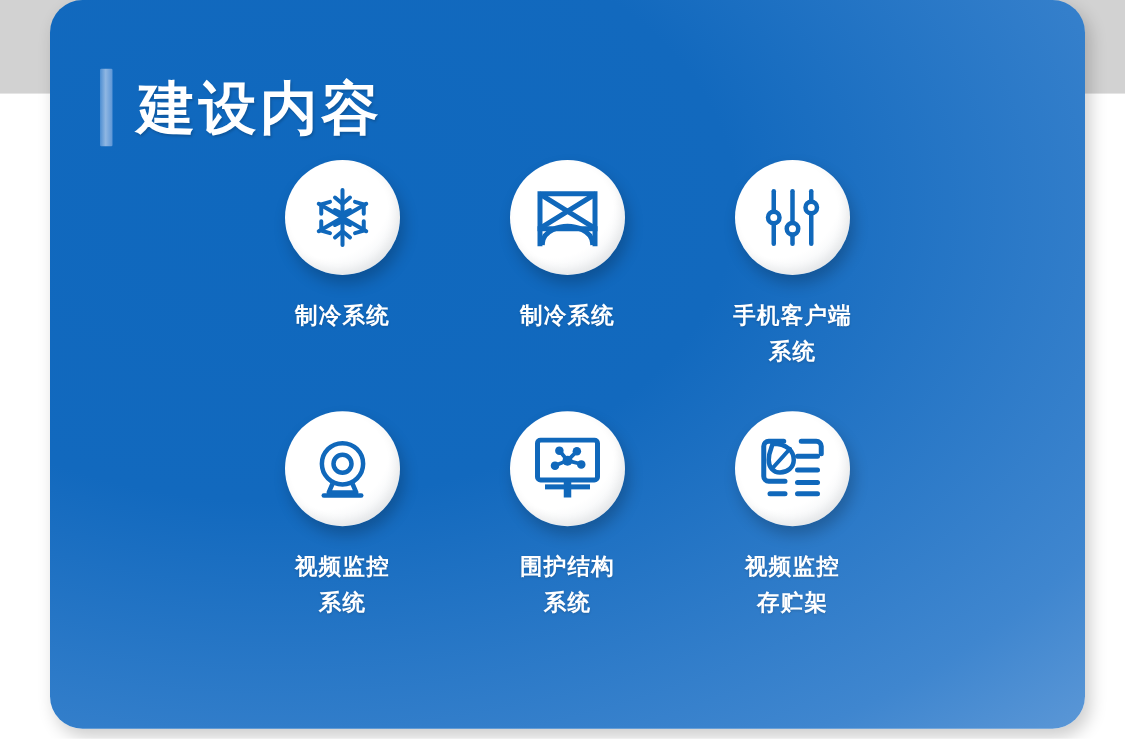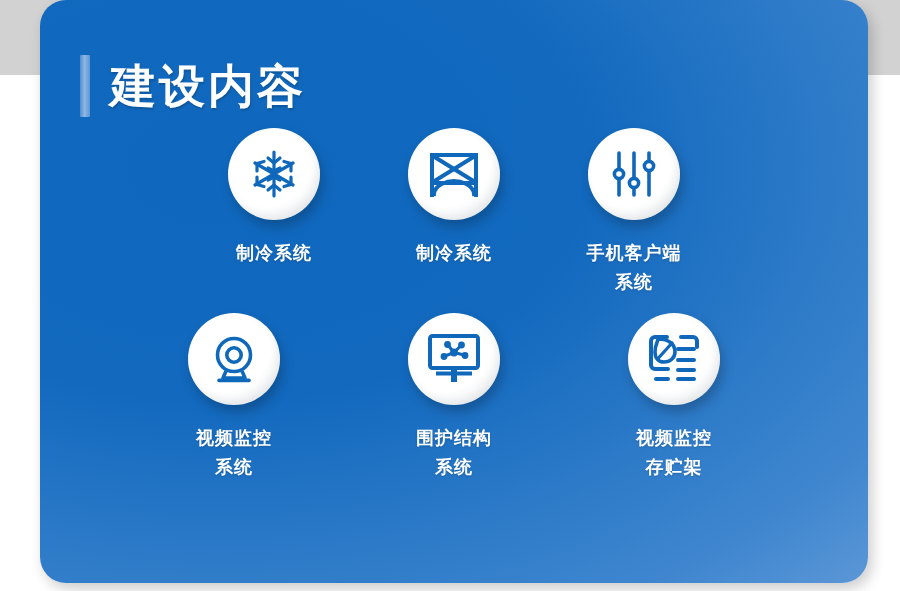--- a/index.html
+++ b/index.html
@@ -50,21 +50,21 @@
     line-height:1;
     text-shadow:1px 2px 2px rgba(0,0,0,0.18);
   }
 
   
   .row {
     position:absolute; left:0; width:828px;
     display:flex; justify-content:center;
   }
   .row-1 { top:128px; }
-  .row-2 { top:313px;gap:40px; }
+  .row-2 { top:329px; }
 
   .item {
     width:180px;
     display:flex; flex-direction:column; align-items:center;
   }
   .row-1 .item { margin:0 0px; }
   .row-2 .item { margin:0 0px; }
 
   .bubble {
     width:92px; height:92px; border-radius:50%;

